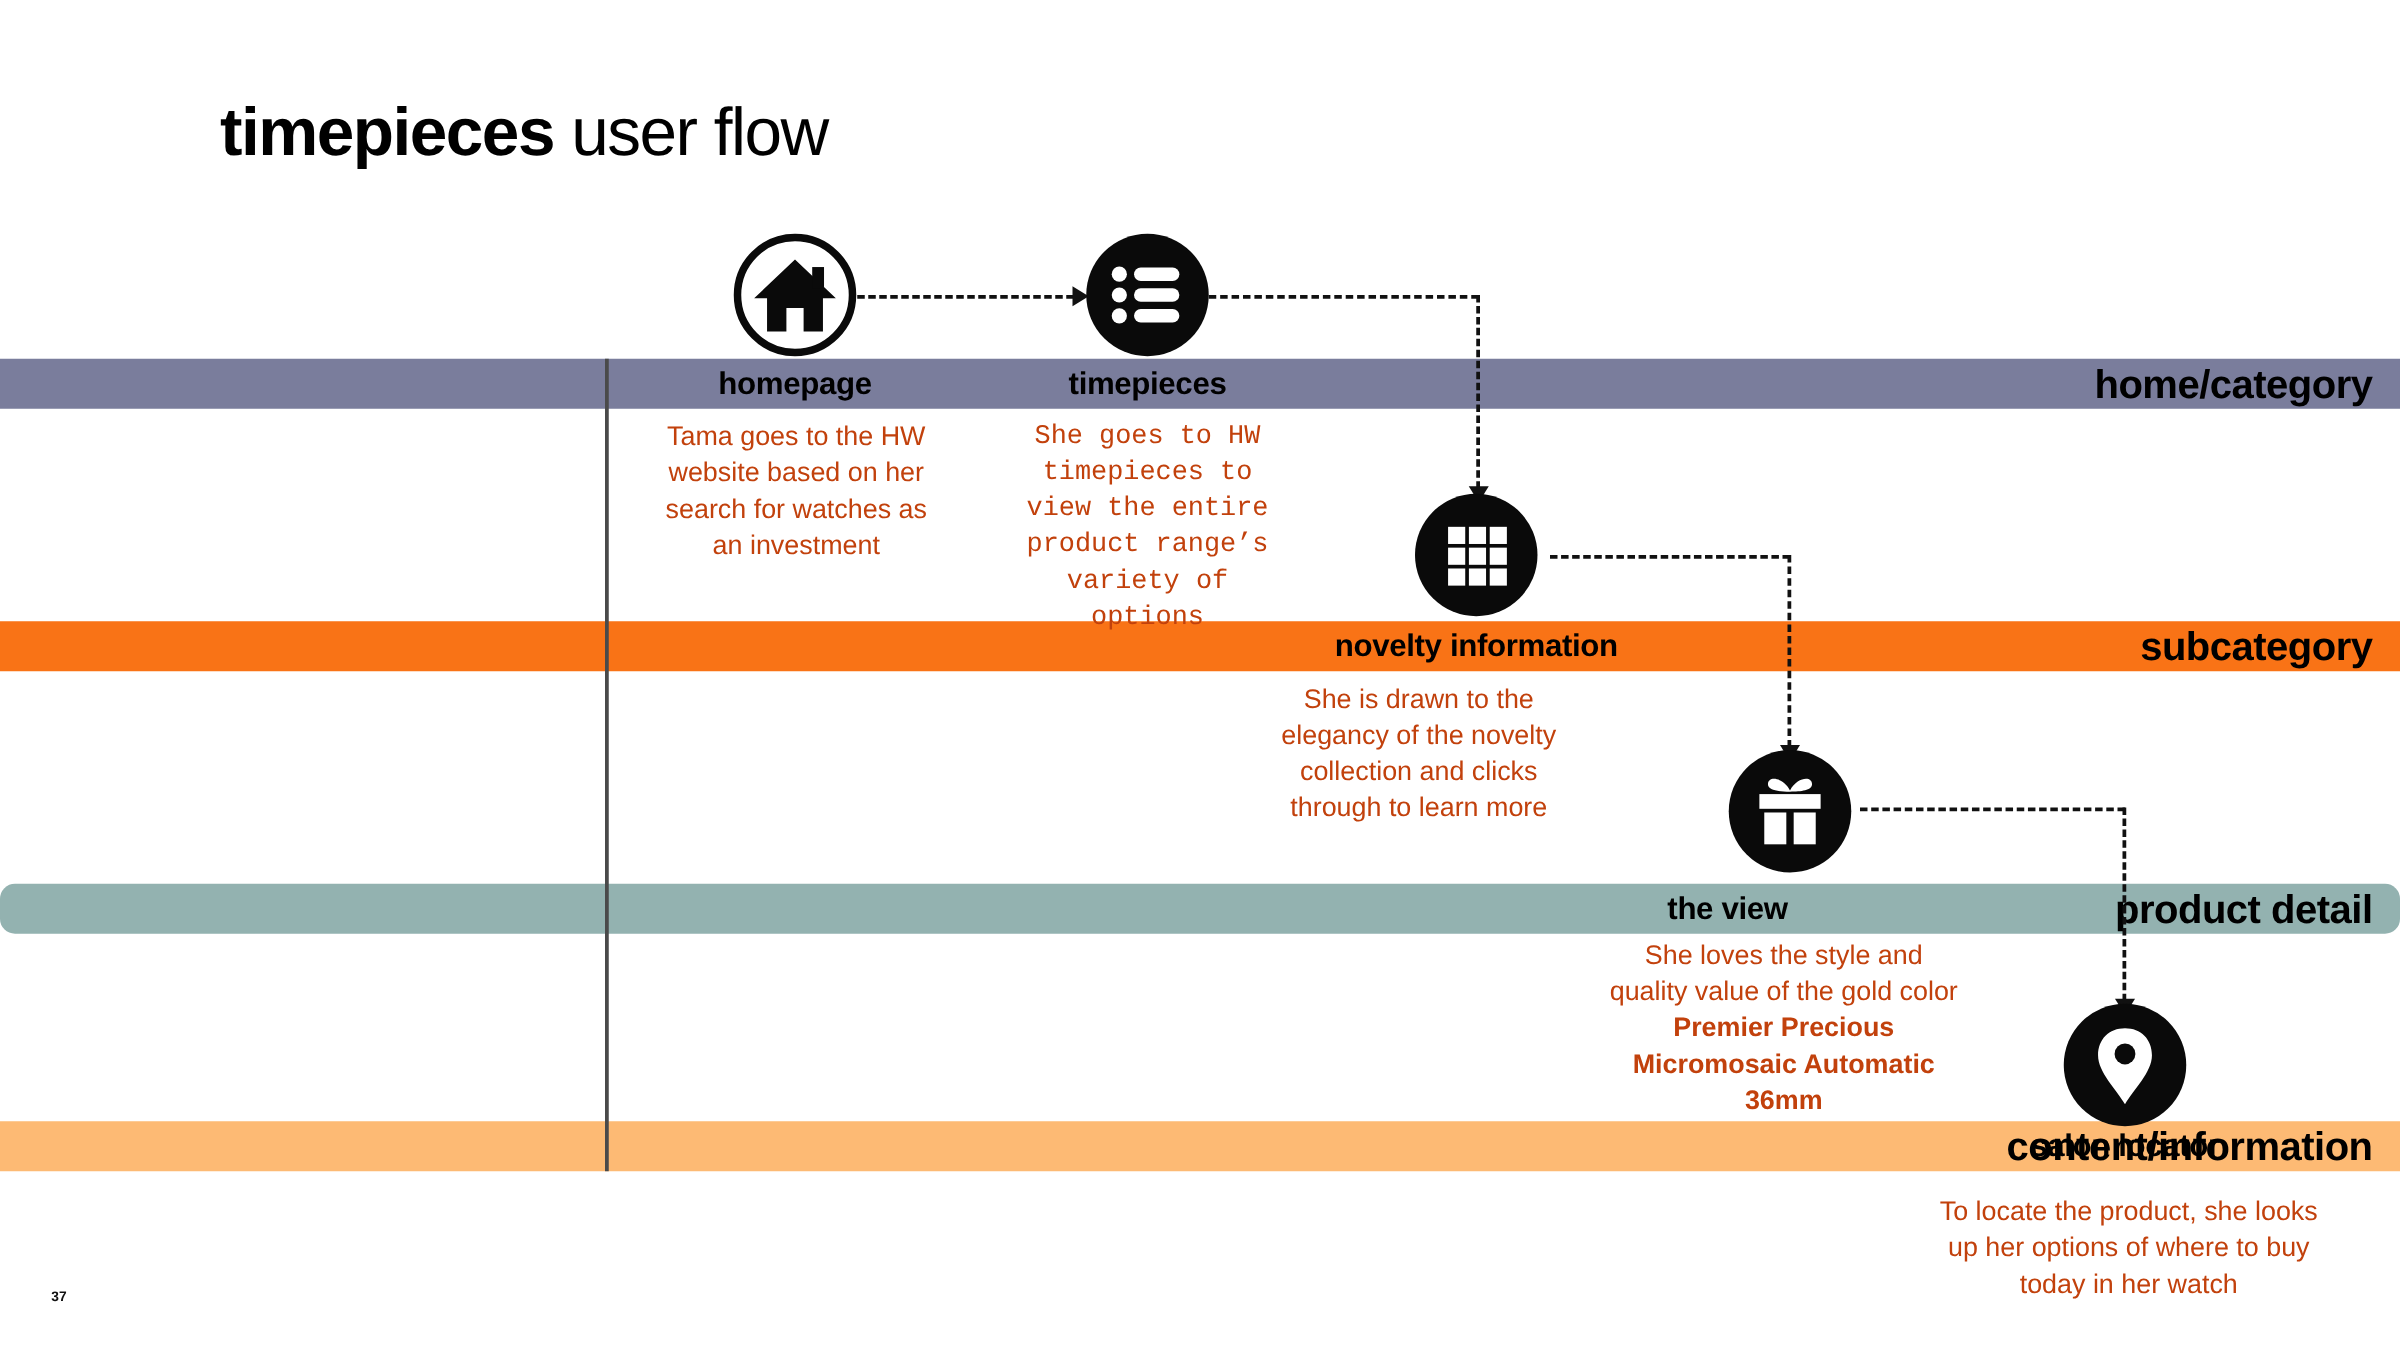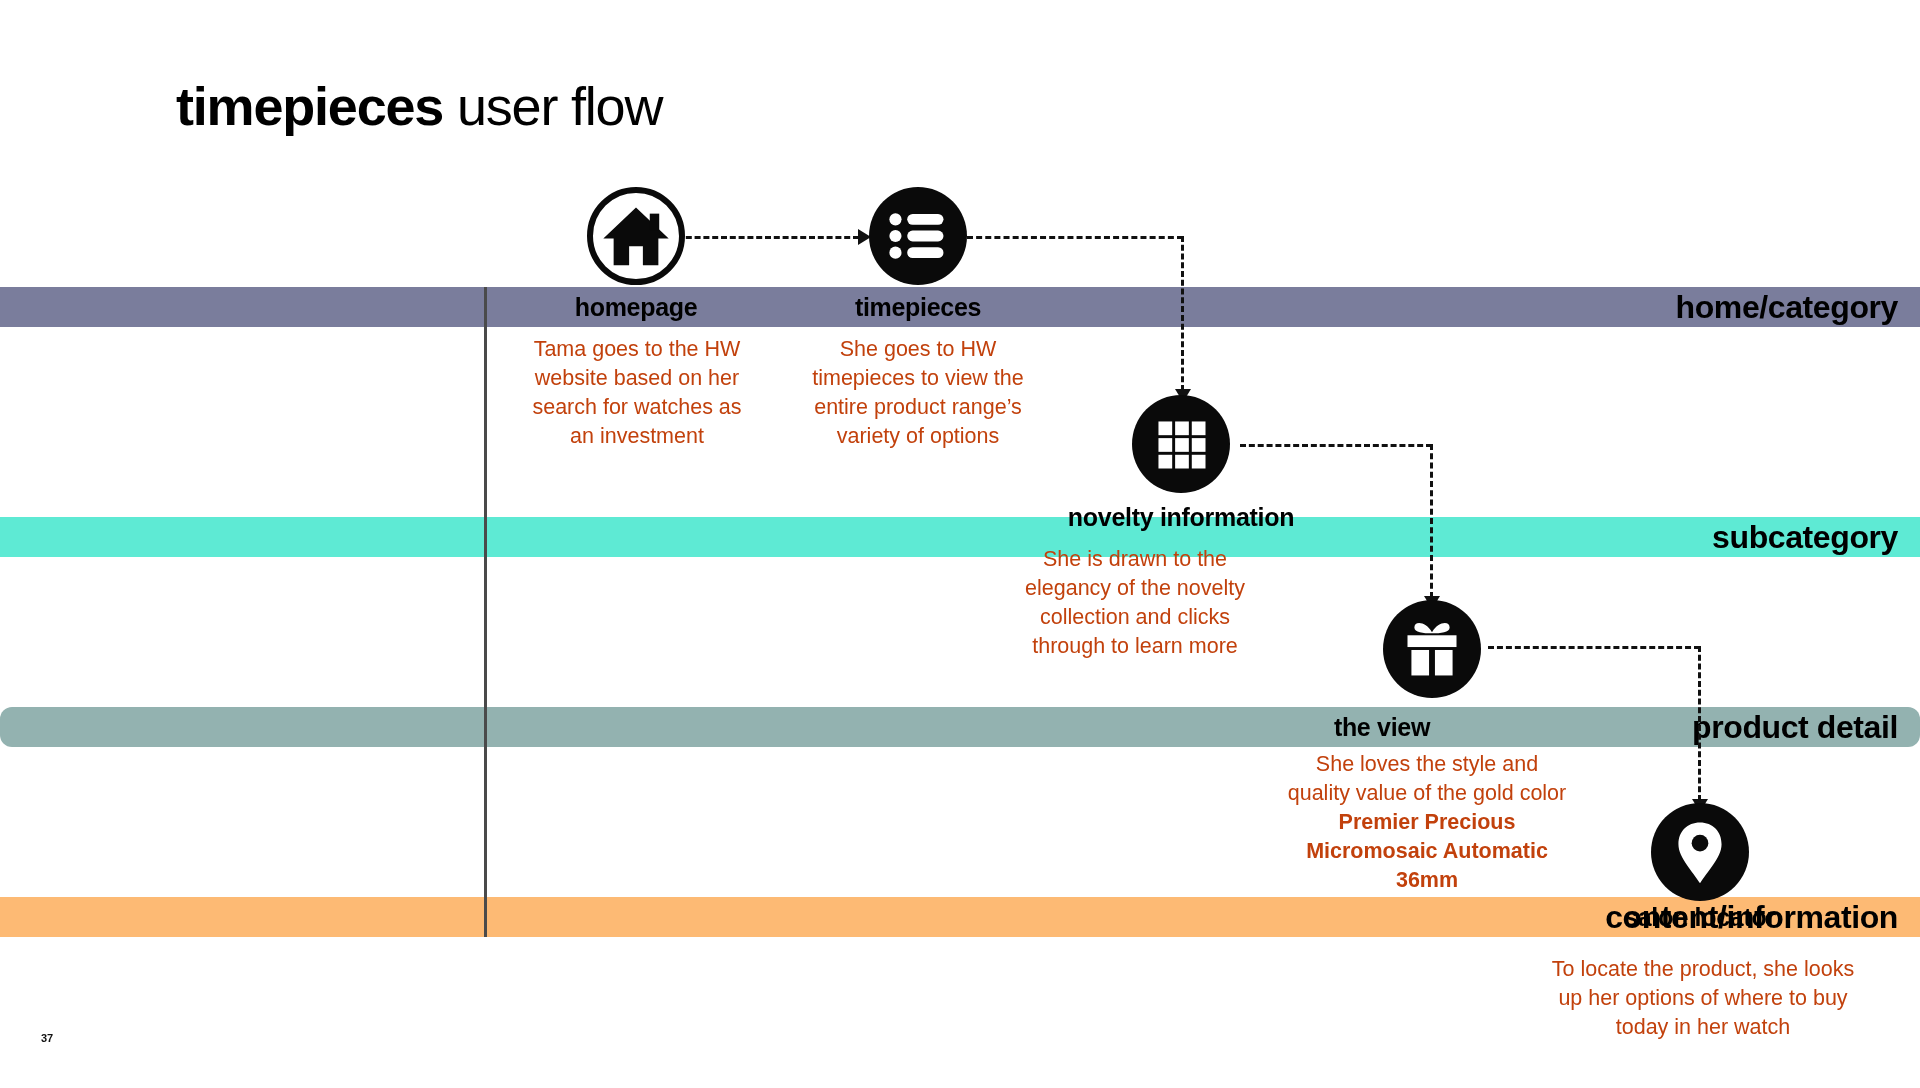--- a/index.html
+++ b/index.html
@@ -140,21 +140,21 @@
 <body>
 
 <div id="page-title">
   <span class="strong">timepieces</span><span class="light"> user flow</span>
 </div>
 
 <div class="band" id="band-home-category" style="top:287px;background:#7a7d9c;">
   <div class="band-label">home/category</div>
 </div>
 
-<div class="band" id="band-subcategory" style="top:497px;background:#5eead4;margin-top:20px;">
+<div class="band" id="band-subcategory" style="top:497px;background:#f97316;">
   <div class="band-label">subcategory</div>
 </div>
 
 <div class="band" id="band-product-detail" style="top:707px;background:#93b2b0;border-radius:12px;">
   <div class="band-label">product detail</div>
 </div>
 
 <div class="band" id="band-content-information" style="top:897px;background:#fdba74;">
   <div class="band-label">content/information</div>
 </div>
@@ -193,21 +193,21 @@
       <circle cx="27" cy="33" r="6.2" fill="#ffffff"></circle>
       <circle cx="27" cy="50" r="6.2" fill="#ffffff"></circle>
       <circle cx="27" cy="67" r="6.2" fill="#ffffff"></circle>
       <rect x="39" y="27.5" width="37" height="11" rx="5.5" fill="#ffffff"></rect>
       <rect x="39" y="44.5" width="37" height="11" rx="5.5" fill="#ffffff"></rect>
       <rect x="39" y="61.5" width="37" height="11" rx="5.5" fill="#ffffff"></rect>
     </svg>
   </span>
 </div>
 <div class="node-caption" style="left:798px; top:287px; width:240px;">timepieces</div>
-<div class="desc" style="left:803px; top:335px; width:230px;">She goes to HW timepieces to view the entire product range’s variety of options</div>
+<div class="desc" style="left:803px; top:335px; width:230px;font-family:Liberation Mono, monospace;">She goes to HW timepieces to view the entire product range’s variety of options</div>
 
 <div class="node" style="left:1132px; top:395px; width:98px; height:98px;">
   <span>
     <svg viewBox="0 0 100 100" aria-hidden="true">
       <rect x="27" y="27" width="14" height="14" fill="#ffffff"></rect>
       <rect x="44" y="27" width="14" height="14" fill="#ffffff"></rect>
       <rect x="61" y="27" width="14" height="14" fill="#ffffff"></rect>
       <rect x="27" y="44" width="14" height="14" fill="#ffffff"></rect>
       <rect x="44" y="44" width="14" height="14" fill="#ffffff"></rect>
       <rect x="61" y="44" width="14" height="14" fill="#ffffff"></rect>

